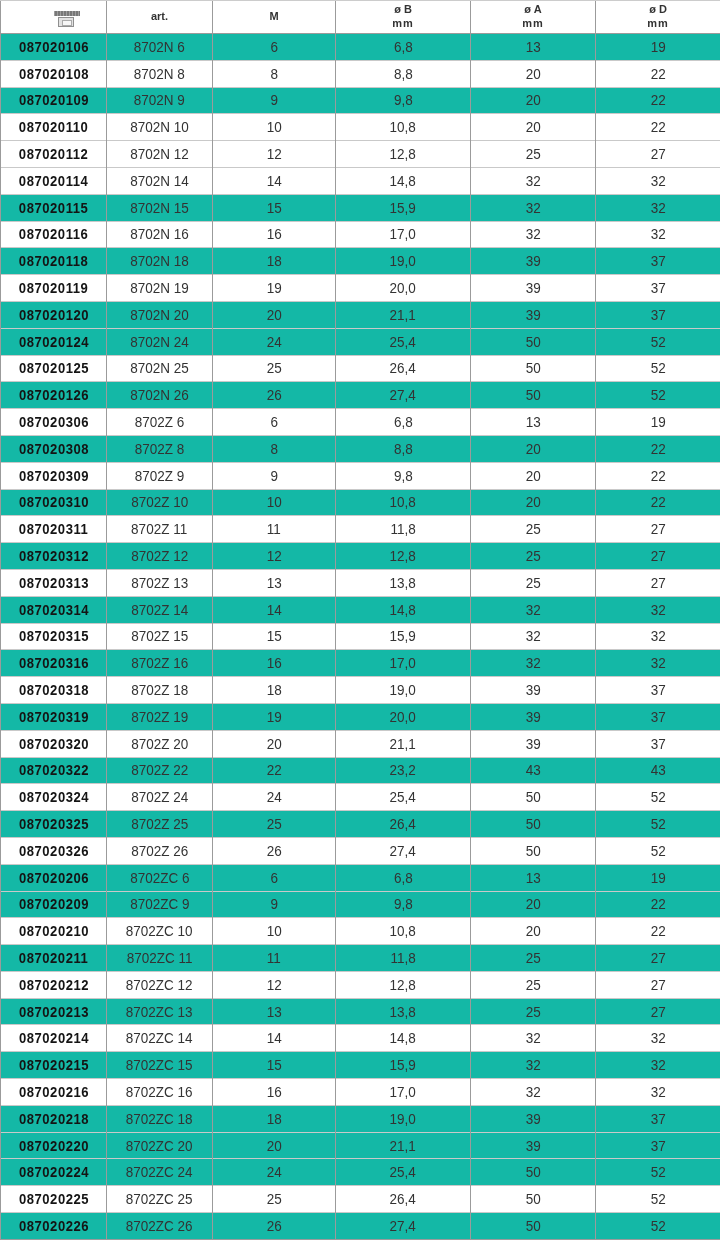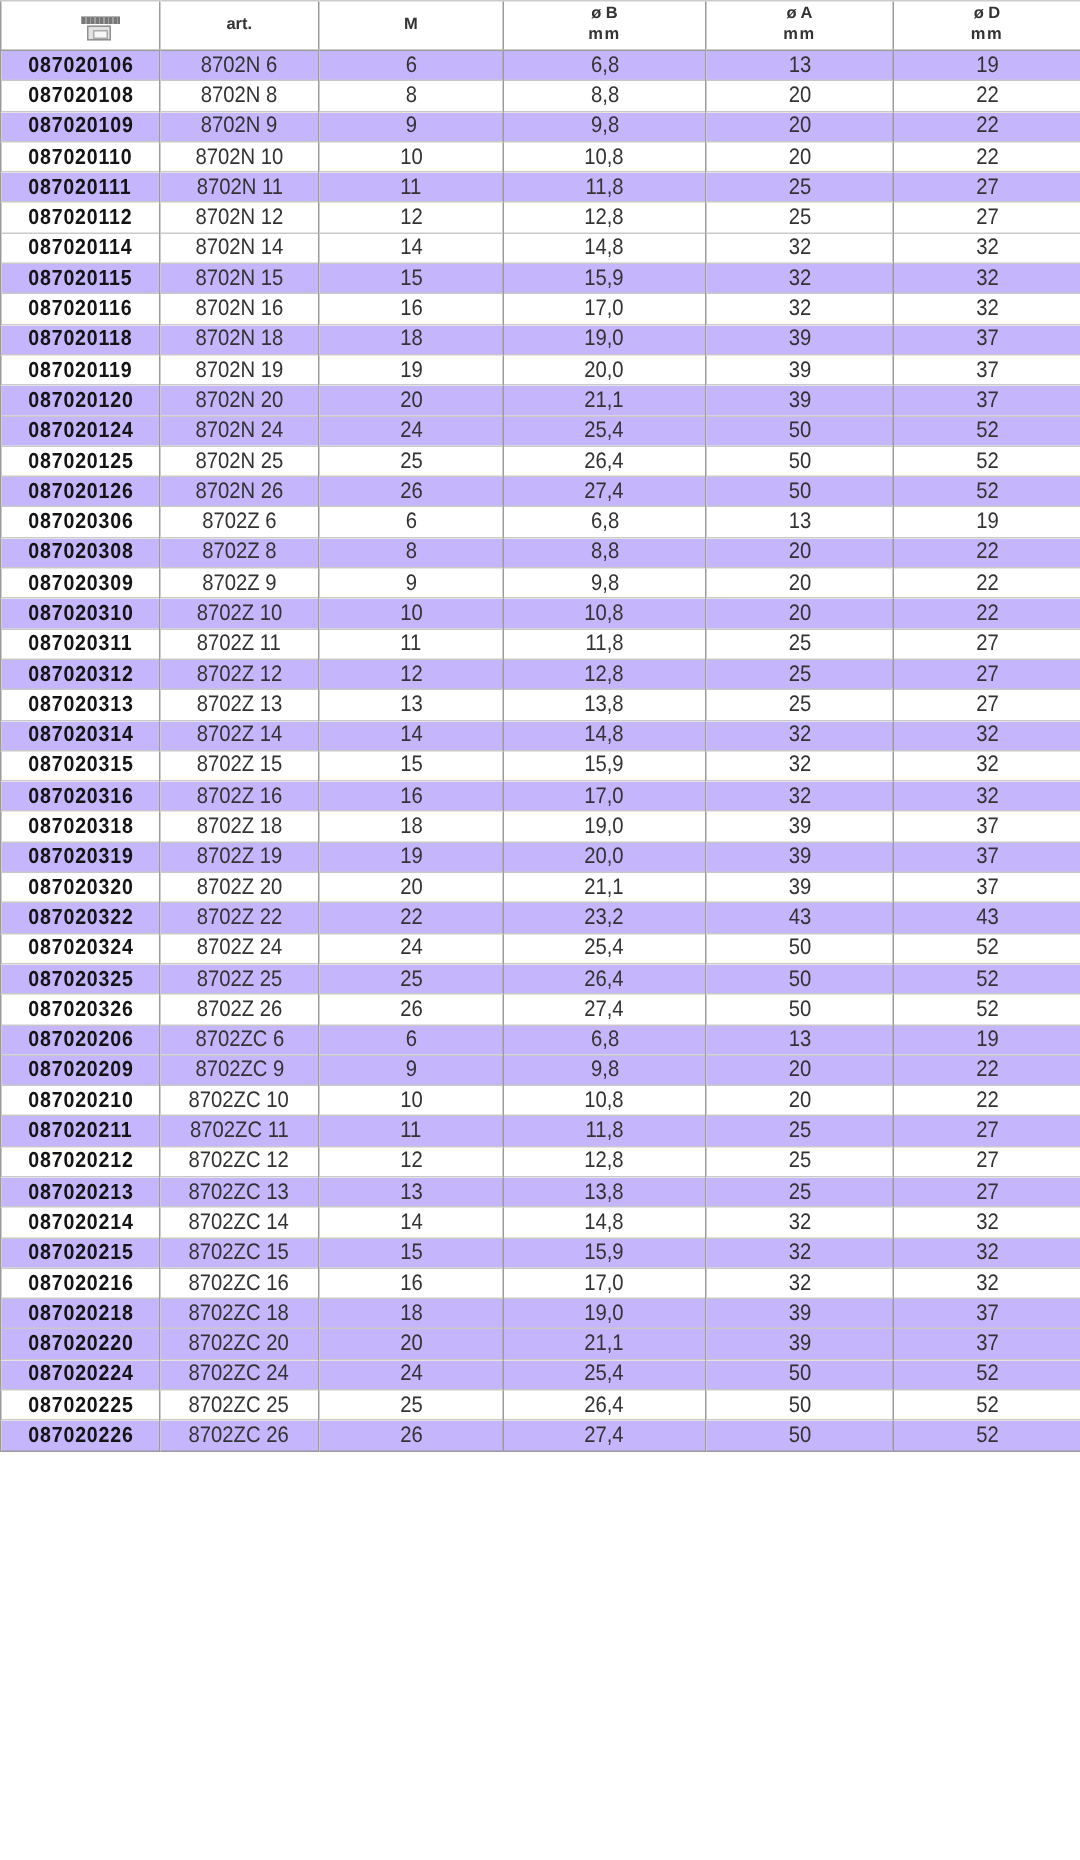--- a/index.html
+++ b/index.html
@@ -3,21 +3,21 @@
 <meta charset="utf-8">
 <style>
   html, body {
     margin: 0;
     padding: 0;
     background: #ffffff;
     width: 720px;
   }
   .catalog-table {
     width: 720px;
-    height: 968px;
+    height: 1240px;
     border-collapse: collapse;
     table-layout: fixed;
     font-family: "Liberation Sans", sans-serif;
     border-right: 1px solid #9b9b9b;
     border-bottom: 1px solid #9b9b9b;
   }
   .catalog-table th, .catalog-table td {
     padding: 0;
     margin: 0;
     text-align: center;
@@ -33,21 +33,21 @@
     border-bottom: 1px solid #9b9b9b;
     font-size: 11px;
     font-weight: bold;
     color: #333333;
     line-height: 1.25;
   }
   .catalog-table tbody td {
     border-top: 1px solid #c9c9c9;
   }
   .catalog-table tbody tr.alt {
-    background: #c4b5fd;
+    background: #14b8a6;
   }
   .hline { display: block; }
   .unit { letter-spacing: 1px; }
   .v {
     display: inline-block;
     transform: scaleX(0.9);
     transform-origin: center;
     font-size: 15px;
     color: #333333;
   }
@@ -161,28 +161,20 @@
         <td><span class="v">22</span></td>
       </tr>
       <tr>
         <td class="code"><span class="v">087020110</span></td>
         <td><span class="v">8702N 10</span></td>
         <td><span class="v">10</span></td>
         <td><span class="v">10,8</span></td>
         <td><span class="v">20</span></td>
         <td><span class="v">22</span></td>
       </tr>
-      <tr class="alt">
-        <td class="code"><span class="v">087020111</span></td>
-        <td><span class="v">8702N 11</span></td>
-        <td><span class="v">11</span></td>
-        <td><span class="v">11,8</span></td>
-        <td><span class="v">25</span></td>
-        <td><span class="v">27</span></td>
-      </tr>
       <tr>
         <td class="code"><span class="v">087020112</span></td>
         <td><span class="v">8702N 12</span></td>
         <td><span class="v">12</span></td>
         <td><span class="v">12,8</span></td>
         <td><span class="v">25</span></td>
         <td><span class="v">27</span></td>
       </tr>
       <tr>
         <td class="code"><span class="v">087020114</span></td>

